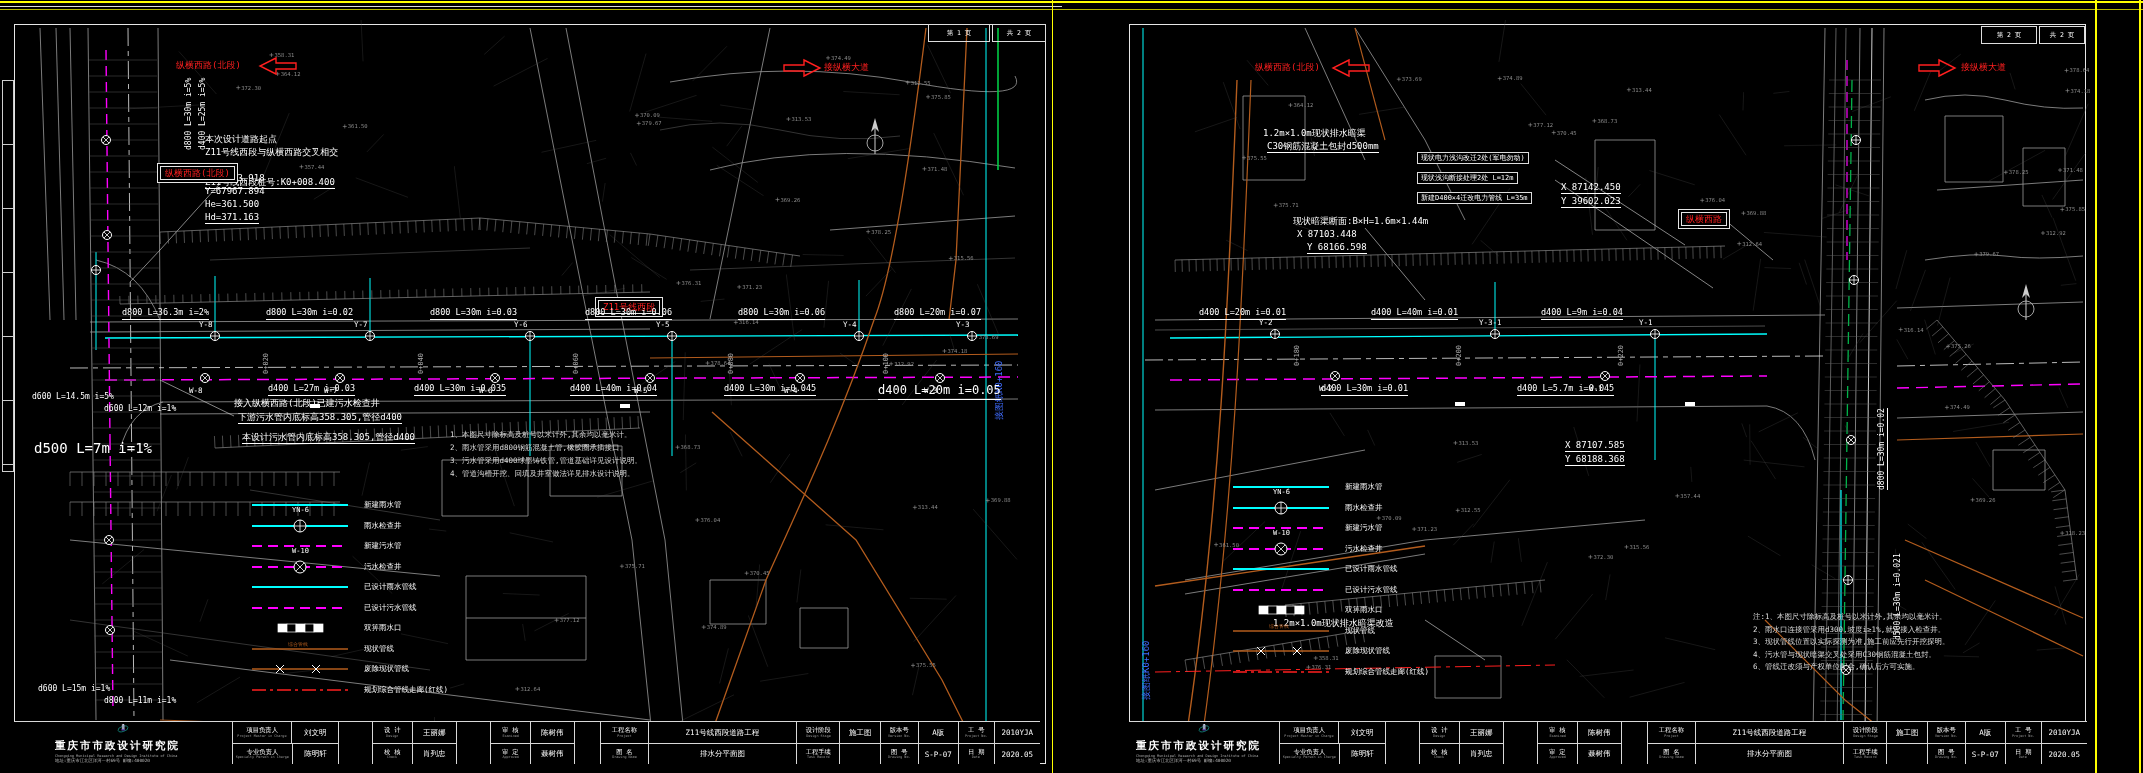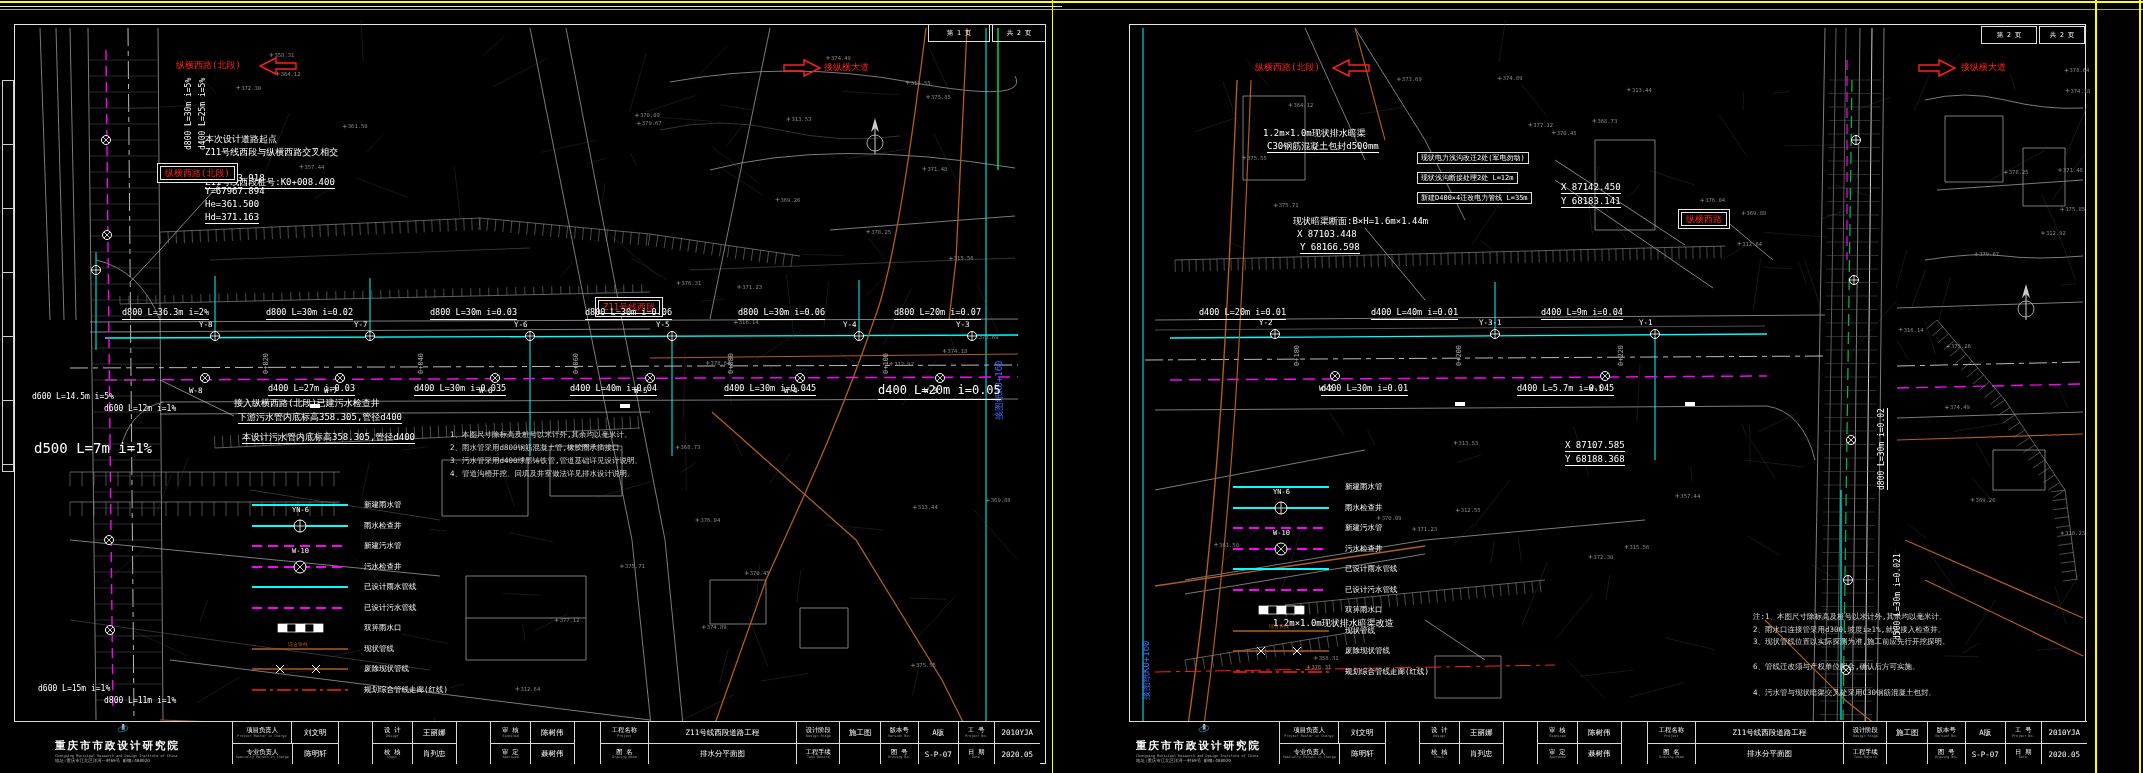--- a/index.html
+++ b/index.html
@@ -1448,28 +1448,28 @@
     </svg>
     <div class="pagebox" style="left:856px;top:6px;width:54px;">第 2 页</div>
     <div class="pagebox" style="left:914px;top:6px;width:44px;">共 2 页</div>
   <div class="lbl red" style="left: 130px; top: 42px;">纵横西路(北段)</div>
       <div class="lbl red" style="left: 836px; top: 42px;">接纵横大道</div>
       <div class="lbl red box1" style="left: 556px; top: 192px;">纵横西路</div>
       <div class="lbl box2" style="left: 292px; top: 132px;">现状电力浅沟改迁2处(军电勿动)</div>
       <div class="lbl box2" style="left: 292px; top: 152px;">现状浅沟断接处理2处 L=12m</div>
       <div class="lbl box2" style="left: 292px; top: 172px;">新建D400×4迁改电力管线 L=35m</div>
       <div class="lbl u" style="left: 436px; top: 162px;">X 87142.450</div>
-      <div class="lbl u" style="left: 436px; top: 176px;">Y 68183.141</div>
+      <div class="lbl u" style="left: 436px; top: 176px;">Y 39602.023</div>
       <div class="lbl u" style="left: 440px; top: 420px;">X 87107.585</div>
       <div class="lbl u" style="left: 440px; top: 434px;">Y 68188.368</div>
       <div class="lbl" style="left: 138px; top: 108px;">1.2m×1.0m现状排水暗渠</div>
       <div class="lbl u" style="left: 142px; top: 121px;">C30钢筋混凝土包封d500mm</div>
       <div class="lbl" style="left: 168px; top: 196px;">现状暗渠断面:B×H=1.6m×1.44m</div>
       <div class="lbl" style="left: 172px; top: 209px;">X 87103.448</div>
-      <div class="lbl u" style="left: 175px; top: 222px;">Y 68166.598</div>
+      <div class="lbl u" style="left: 182px; top: 222px;">Y 68166.598</div>
       <div class="lbl" style="left: 148px; top: 598px;">1.2m×1.0m现状排水暗渠改造</div>
       <div class="lbl blue" style="left: 16px; top: 680px; transform: rotate(-90deg);">接图纸K0+160</div>
       <div class="lbl u" style="left: 752px; top: 470px; font-size: 8px; transform: rotate(-90deg);">d800 L=30m i=0.02</div>
       <div class="lbl" style="left: 768px; top: 620px; font-size: 8px; transform: rotate(-90deg);">d500 L=30m i=0.021</div>
       <div class="lbl gray" style="left: 168px; top: 346px; font-size: 7px; transform: rotate(-90deg);">0+180</div>
       <div class="lbl gray" style="left: 330px; top: 346px; font-size: 7px; transform: rotate(-90deg);">0+200</div>
       <div class="lbl gray" style="left: 492px; top: 346px; font-size: 7px; transform: rotate(-90deg);">0+220</div>
       <div class="lbl u" style="left: 74px; top: 288px; font-size: 8.5px;">d400 L=20m i=0.01</div>
       <div class="lbl u" style="left: 246px; top: 288px; font-size: 8.5px;">d400 L=40m i=0.01</div>
       <div class="lbl u" style="left: 416px; top: 288px; font-size: 8.5px;">d400 L=9m i=0.04</div>
@@ -1546,21 +1546,21 @@
       </div>
       <div class="legend-row" style="left: 106px; top: 640.5px;">
         <span style="position: relative;"><svg width="100" height="18">
             <line x1="2" y1="11" x2="98" y2="11" stroke="#ff1f1f" stroke-width="1.5" stroke-dasharray="14 4 3 4"></line>
           </svg></span>
         <div class="legend-label">规划综合管线走廊(红线)</div>
       </div>
       <div class="note-line" style="left: 628px; top: 592px;">注:1、本图尺寸除标高及桩号以米计外,其余均以毫米计。</div>
       <div class="note-line" style="left: 628px; top: 604.5px;">2、雨水口连接管采用d300,坡度i≥1%,就近接入检查井。</div>
       <div class="note-line" style="left: 628px; top: 617px;">3、现状管线位置以实际探测为准,施工前应先行开挖探明。</div>
-      <div class="note-line" style="left: 628px; top: 629.5px; margin-top: 38px;">4、污水管与现状暗渠交叉处采用C30钢筋混凝土包封。</div>
+      <div class="note-line" style="left: 628px; top: 629.5px;">4、污水管与现状暗渠交叉处采用C30钢筋混凝土包封。</div>
       <div class="note-line" style="left: 628px; top: 642px;">6、管线迁改须与产权单位配合,确认后方可实施。</div>
       <div class="tb">
         <div class="tb-col tb-comp" style="width: 150px;">
           <svg width="30" height="28" viewBox="0 0 30 28">
             <ellipse cx="15" cy="15" rx="13" ry="6.5" fill="none" stroke="#17a398" stroke-width="1.6" transform="rotate(-18 15 15)"></ellipse>
             <rect x="12" y="4" width="7" height="14" fill="#9aa0b8"></rect>
             <rect x="13.5" y="2.5" width="4" height="3" fill="#c9cede"></rect>
             <rect x="11" y="16" width="9" height="3" fill="#5533aa"></rect>
           </svg>
           <div>

